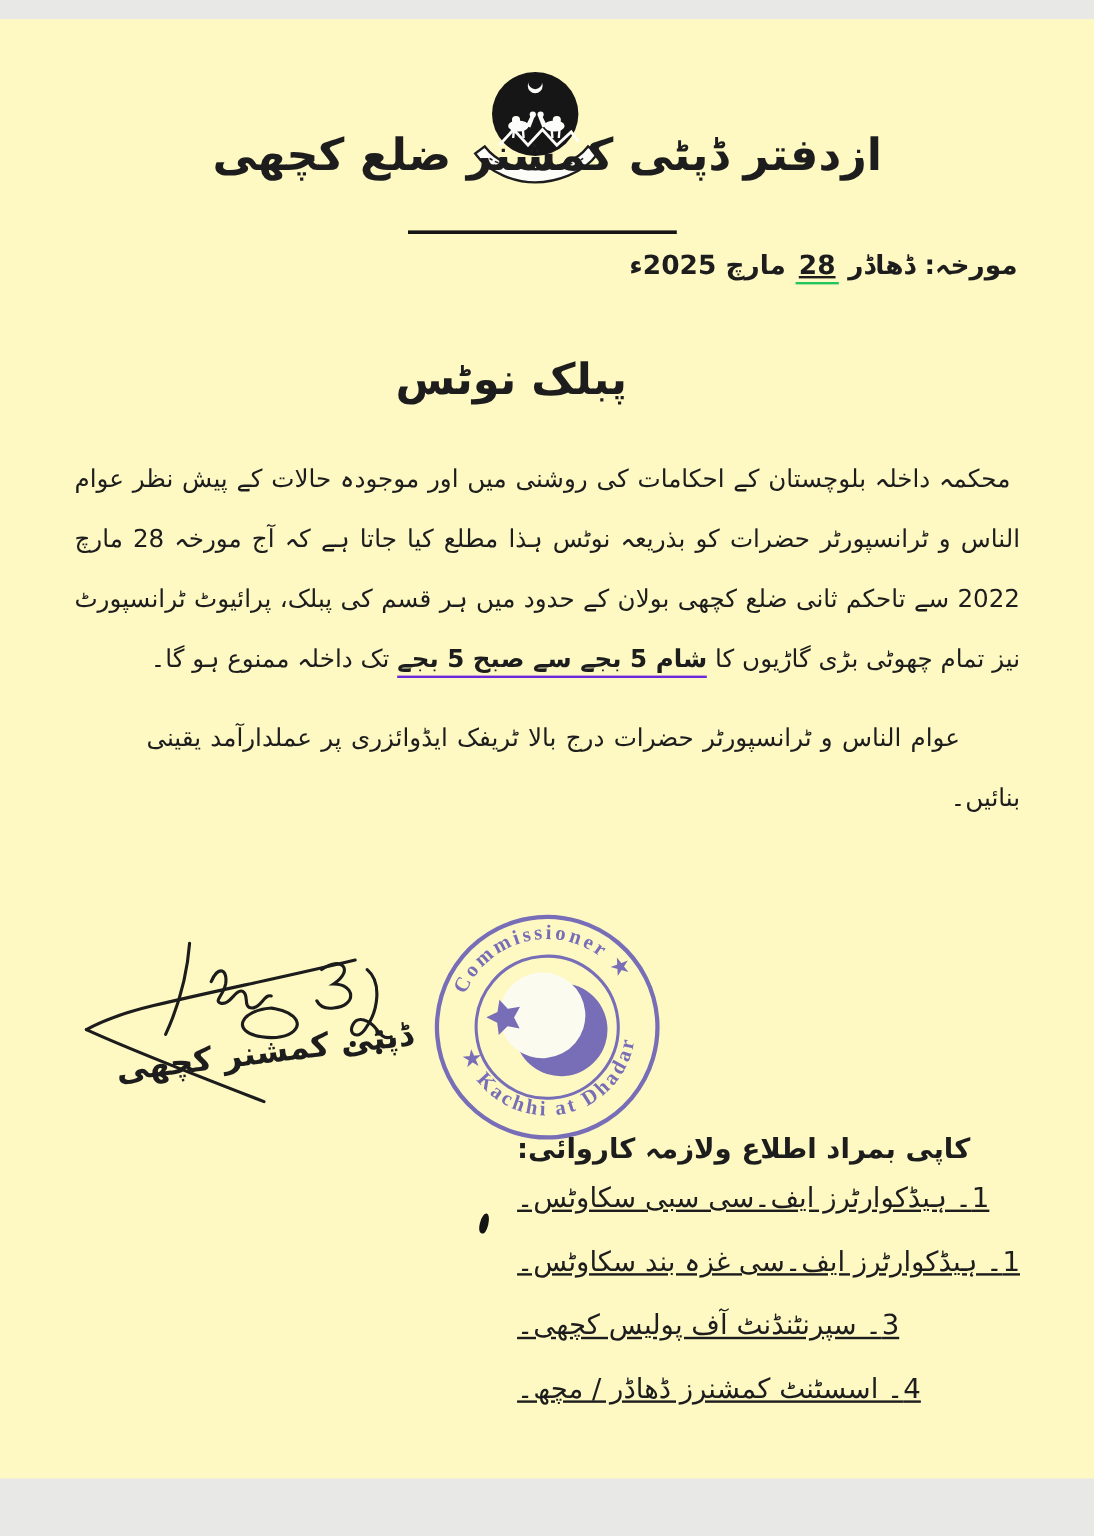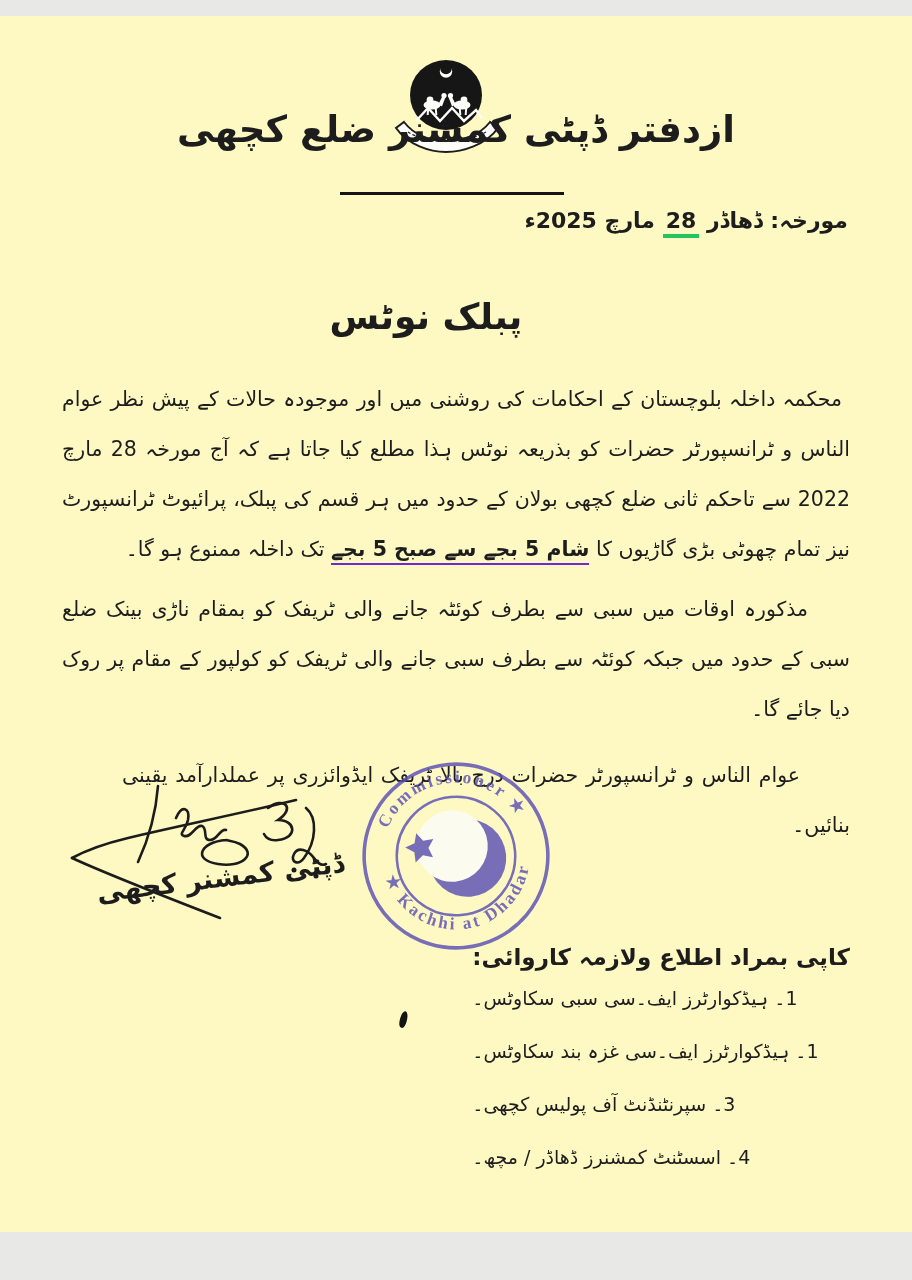--- a/index.html
+++ b/index.html
@@ -14,21 +14,21 @@
     position:absolute;top:92px;left:0;right:0;text-align:center;
     font-size:37px;font-weight:bold;direction:rtl;letter-spacing:0;
   }
   .office-underline{
     position:absolute;top:176px;left:340px;width:224px;height:3px;background:#151515;
   }
   .date-line{
     position:absolute;top:192px;right:64px;direction:rtl;
     font-size:22px;font-weight:bold;
   }
-  .date-line .day{border-bottom:4px solid #22c55e;padding:0 3px 1px 3px;}
+  .date-line .day{border-bottom:2px solid #22c55e;padding:0 3px 1px 3px;text-decoration:underline;}
   .notice-title{
     position:absolute;top:280px;left:0;right:60px;text-align:center;
     font-size:36px;font-weight:bold;direction:rtl;
   }
   
   .body-text{
     position:absolute;top:358px;left:62px;right:62px;direction:rtl;
     font-size:20.5px;line-height:50px;text-align:justify;
   }
   .body-text p{margin:0;}
@@ -45,21 +45,21 @@
     font-size:27px;font-weight:bold;transform:rotate(-7deg);
   }
   .stamp{position:absolute;left:358px;top:742px;width:196px;height:196px;opacity:.82;transform:rotate(-5deg);}
   .stamp text{
     font-family:"Liberation Serif","DejaVu Serif",serif;
     font-size:17px;font-weight:bold;letter-spacing:2.5px;
   }
   
   .copy-section{position:absolute;top:928px;right:62px;direction:rtl;text-align:left;}
   .copy-heading{font-size:23px;font-weight:bold;margin:0 0 14px 0;}
-  .copy-list{list-style:none;margin:0;padding:0;font-size:19px;}
+  .copy-list{list-style:none;margin:0;padding:0;font-size:23px;text-decoration:underline;}
   .copy-list li{margin:0 0 25px 0;line-height:28px;}
   .ink-blot{
     position:absolute;left:400px;top:995px;width:7px;height:17px;
     background:#141414;border-radius:60% 60% 50% 50%;transform:rotate(14deg);
   }
 </style>
 </head>
 <body>
 
 <div class="page">
@@ -100,21 +100,20 @@
   <div class="date-line">
     <span>مورخہ: ڈھاڈر</span>
     <span class="day">28</span>
     <span>مارچ 2025ء</span>
   </div>
 
   <div class="notice-title">پبلک نوٹس</div>
 
   <div class="body-text">
     <p class="p1"><span>محکمہ داخلہ بلوچستان کے احکامات کی روشنی میں اور موجودہ حالات کے پیش نظر عوام الناس و ٹرانسپورٹر حضرات کو بذریعہ نوٹس ہذا مطلع کیا جاتا ہے کہ آج مورخہ 28 مارچ 2022 سے تاحکم ثانی ضلع کچھی بولان کے حدود میں ہر قسم کی پبلک، پرائیوٹ ٹرانسپورٹ نیز تمام چھوٹی بڑی گاڑیوں کا </span><span class="ul-phrase">شام 5 بجے سے صبح 5 بجے</span><span> تک داخلہ ممنوع ہو گا۔</span></p>
-    <p class="p2">مذکورہ اوقات میں سبی سے بطرف کوئٹہ جانے والی ٹریفک کو بمقام ناڑی بینک ضلع سبی کے حدود میں جبکہ کوئٹہ سے بطرف سبی جانے والی ٹریفک کو کولپور کے مقام پر روک دیا جائے گا۔</p>
     <p class="p3">عوام الناس و ٹرانسپورٹر حضرات درج بالا ٹریفک ایڈوائزری پر عملدارآمد یقینی بنائیں۔</p>
   </div>
 
   <svg class="signature" viewBox="0 0 300 150" aria-hidden="true">
     <path d="M238,22 C180,36 120,48 70,60 C45,66 25,74 14,80"></path>
     <path d="M14,80 C40,92 100,116 162,140"></path>
     <path d="M100,8 C98,34 92,58 80,84"></path>
     <path d="M118,40 c6,-14 14,-10 12,2 c-2,10 -10,14 -4,16 c8,2 12,-12 18,-10 c6,2 0,14 8,14 c8,0 10,-12 16,-10"></path>
     <path d="M168,62 c-26,2 -34,20 -8,24 c24,4 40,-10 22,-20 c-6,-3 -10,-3 -14,-4"></path>
     <path d="M210,30 c16,-12 28,0 10,12 c18,0 20,18 0,20 c-8,1 -12,-2 -14,-6"></path>

